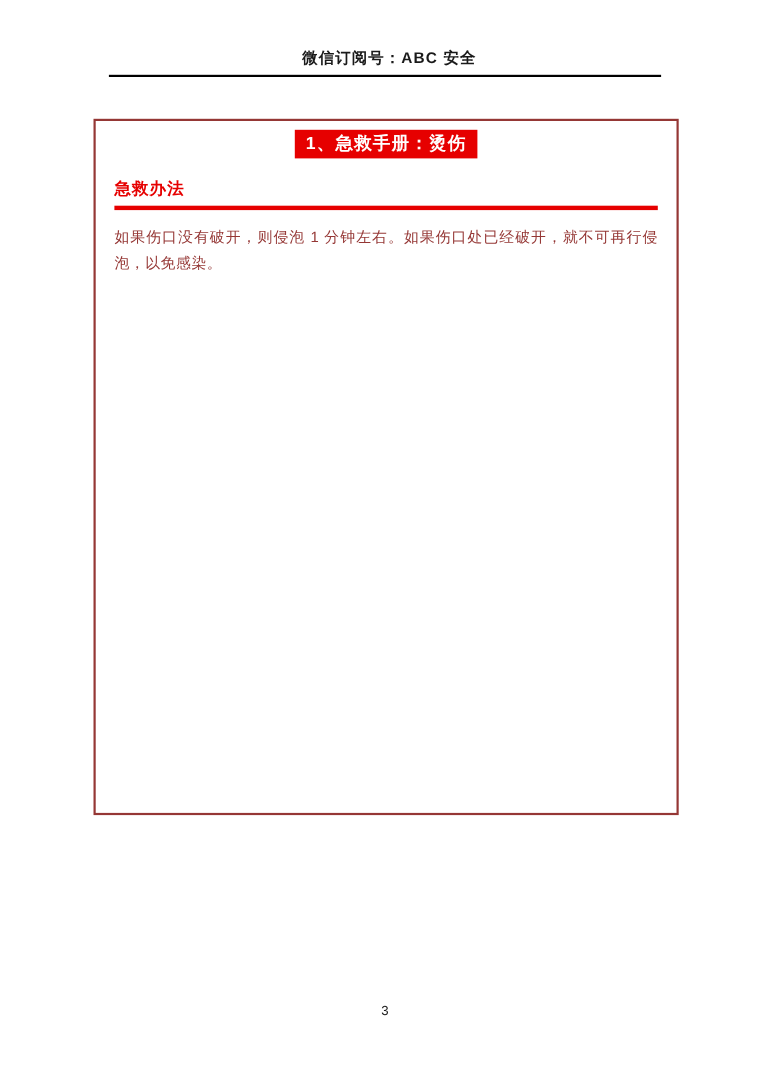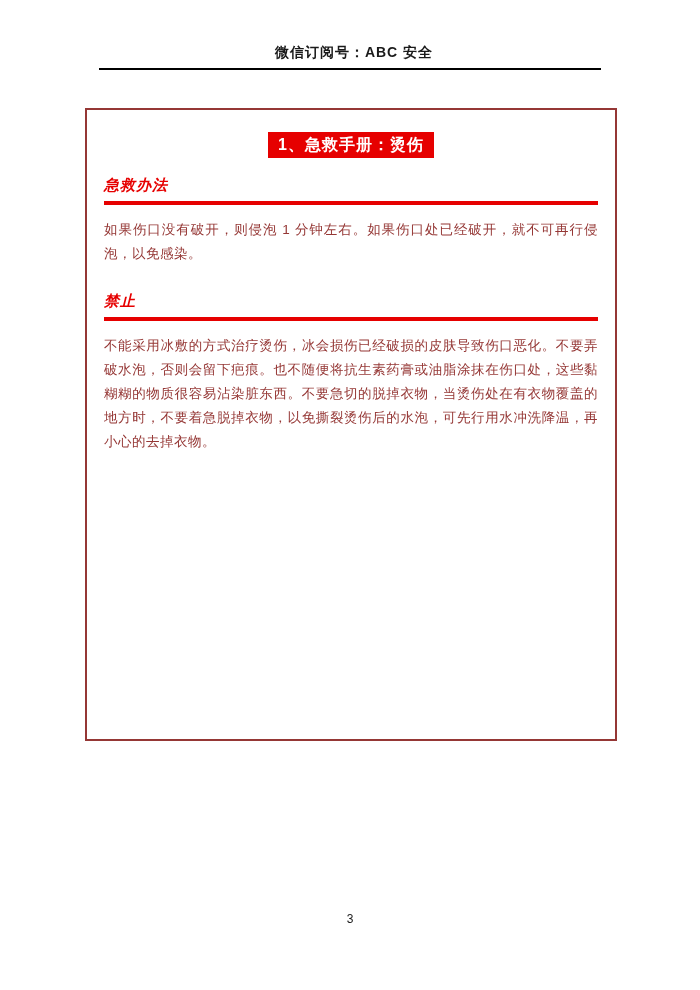--- a/index.html
+++ b/index.html
@@ -25,41 +25,40 @@
   .header-rule {
     position: absolute;
     top: 68px; left: 99px; width: 502px;
     border-top: 2px solid #000000;
   }
   .doc-box {
     position: absolute;
     left: 85px; top: 108px;
     width: 532px; height: 633px;
     border: 2px solid #953735;
-    padding: 22px 17px 0;
+    padding: 8px 17px 0;
     background: #ffffff;
   }
   .title-bar {
     width: fit-content;
     margin: 0 auto;
     background: #e60000;
     color: #ffffff;
     font-weight: bold;
     font-size: 16px;
     line-height: 19px;
     padding: 3px 10px 4px;
     letter-spacing: 1px;
   }
   .section-heading {
     color: #e60000;
     font-size: 15px;
     font-weight: bold;
     margin: 26px 0 6px;
     letter-spacing: 1px;
-    font-style: italic;
   }
   .title-bar + .section .section-heading { margin-top: 18px; }
   .heading-rule {
     height: 4px;
     background: #e60000;
     margin: 0 0 13px;
   }
   .para {
     color: #953735;
     font-size: 13.5px;
@@ -88,24 +87,19 @@
   <div class="doc-box">
 
     <div class="title-bar">1、急救手册：烫伤</div>
 
     <div class="section">
       <div class="section-heading">急救办法</div>
       <div class="heading-rule"></div>
       <p class="para">如果伤口没有破开，则侵泡 1 分钟左右。如果伤口处已经破开，就不可再行侵泡，以免感染。</p>
     </div>
 
-    <div class="section">
-      <div class="section-heading">禁止</div>
-      <div class="heading-rule"></div>
-      <p class="para">不能采用冰敷的方式治疗烫伤，冰会损伤已经破损的皮肤导致伤口恶化。不要弄破水泡，否则会留下疤痕。也不随便将抗生素药膏或油脂涂抹在伤口处，这些黏糊糊的物质很容易沾染脏东西。不要急切的脱掉衣物，当烫伤处在有衣物覆盖的地方时，不要着急脱掉衣物，以免撕裂烫伤后的水泡，可先行用水冲洗降温，再小心的去掉衣物。</p>
-    </div>
 
 
   </div>
 
   <div class="page-number">3</div>
 
 </div>
 
 </body></html>

